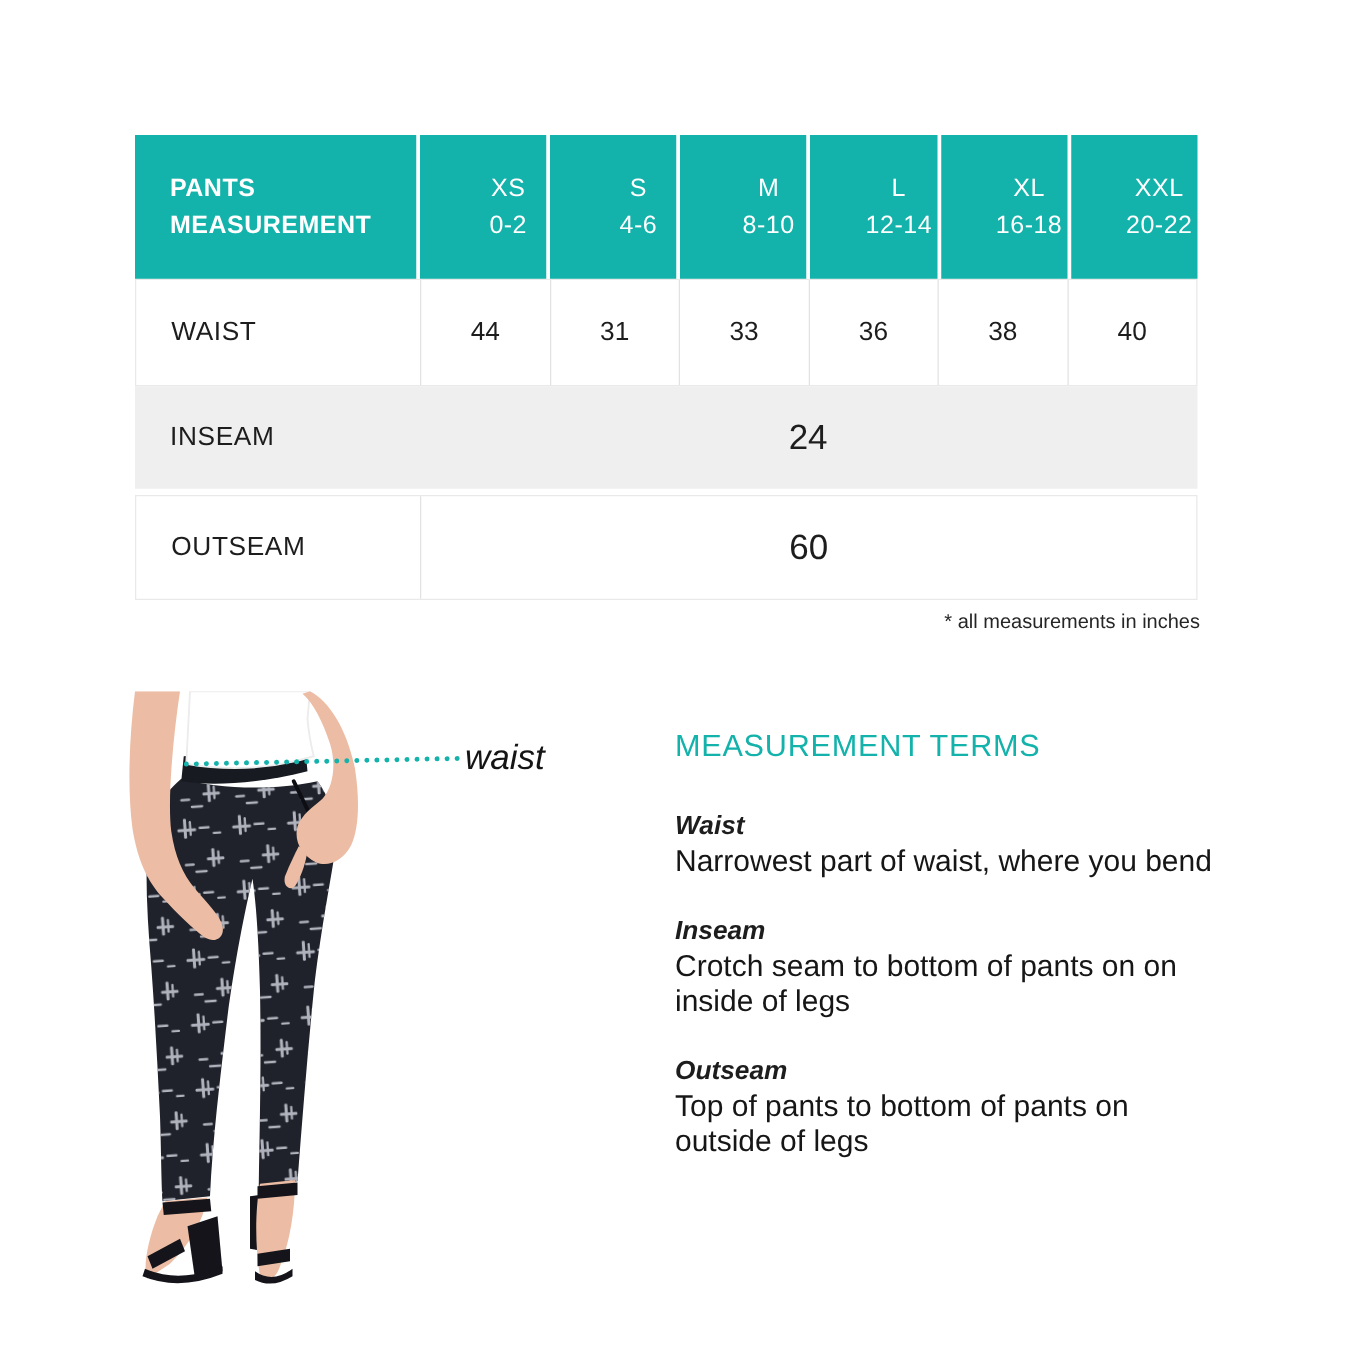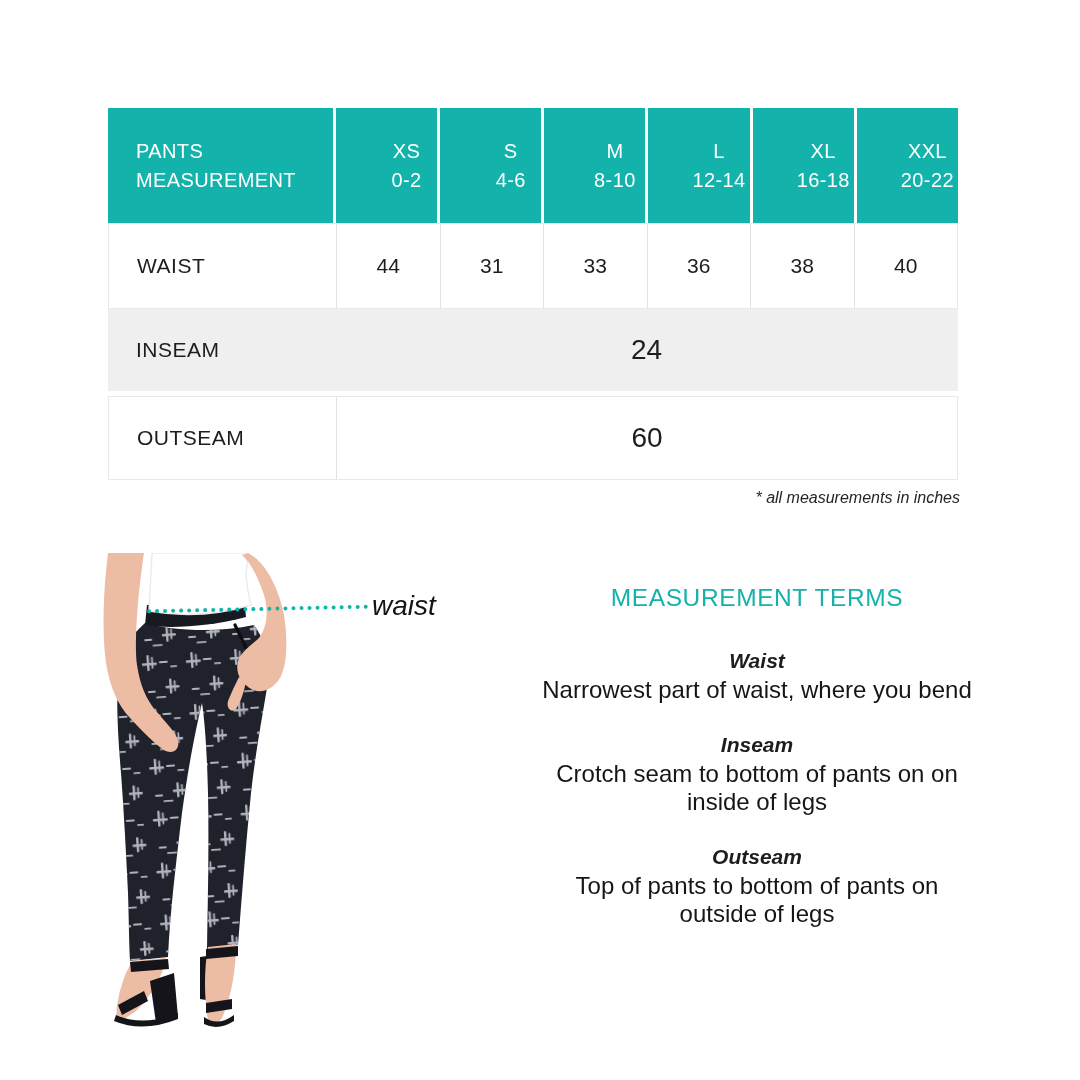--- a/index.html
+++ b/index.html
@@ -13,47 +13,47 @@
   }
   html,body{margin:0;padding:0;background:#fff;}
   body{font-family:"Liberation Sans", sans-serif; color:var(--ink);}
   .canvas{position:relative;width:1080px;height:1080px;background:#fff;overflow:hidden;}
 
   
   .size-table{position:absolute;left:108px;top:108px;width:850px;}
   .thead{display:grid;grid-template-columns:225px repeat(6,1fr);gap:3px;background:#fff;}
   .th{background:var(--accent);color:#fff;height:115px;display:flex;flex-direction:column;
       align-items:center;justify-content:center;font-size:20px;line-height:29px;letter-spacing:.4px;padding-left:40px;}
-  .th.first{align-items:flex-start;padding-left:28px;box-sizing:border-box;}
+  .th.first{align-items:flex-start;padding-left:28px;box-sizing:border-box;font-weight:bold;}
   .trow{display:grid;grid-template-columns:227px repeat(6,1fr);box-sizing:border-box;background:#fff;}
   .trow.bordered{border:1px solid #e9e9e9;}
   .td{display:flex;align-items:center;justify-content:center;font-size:21px;height:84px;}
   .td.label{justify-content:flex-start;padding-left:28px;letter-spacing:.5px;}
   .trow.waist .td{border-left:1px solid var(--border);}
   .trow.waist .td.label{border-left:none;}
   .merged-row{display:flex;box-sizing:border-box;}
   .merged-row.inseam{background:var(--row_alt);height:82px;}
   .merged-row.outseam{background:#fff;border:1px solid #e9e9e9;height:84px;margin-top:5px;}
   .merged-row .mlabel{width:227px;box-sizing:border-box;display:flex;align-items:center;
       padding-left:28px;font-size:21px;letter-spacing:.5px;}
   .merged-row .mval{flex:1;display:flex;align-items:center;justify-content:center;font-size:28px;}
   .merged-row.outseam .mval{border-left:1px solid var(--border);}
 
   
   .notes{position:absolute;left:108px;top:486px;width:852px;text-align:right;
-      font-style:italic;font-size:16px;line-height:24.5px;color:#262626;}
+      font-size:16px;line-height:24.5px;color:#262626;}
 
   
   .figure-svg{position:absolute;left:88px;top:553px;width:400px;height:524px;}
   .waist-line{position:absolute;left:147px;top:607px;width:221px;height:0;
       border-top:4px dotted var(--accent);transform:rotate(-1.2deg);}
   .waist-label{position:absolute;left:372px;top:590px;font-style:italic;font-size:28px;color:#151515;}
 
   
-  .terms{position:absolute;left:540px;top:584px;width:434px;text-align:center;}
+  .terms{position:absolute;left:540px;top:584px;width:434px;}
   .terms-title{font-size:24.5px;color:var(--accent);letter-spacing:.6px;margin:0 0 37px 0;font-weight:400;}
   .term-item{margin-bottom:28px;}
   .term-name{font-size:21px;font-weight:bold;font-style:italic;margin-bottom:3px;}
   .term-def{font-size:24px;line-height:28.5px;color:#161616;}
 </style>
 </head>
 <body>
 
 <div class="canvas">
 

